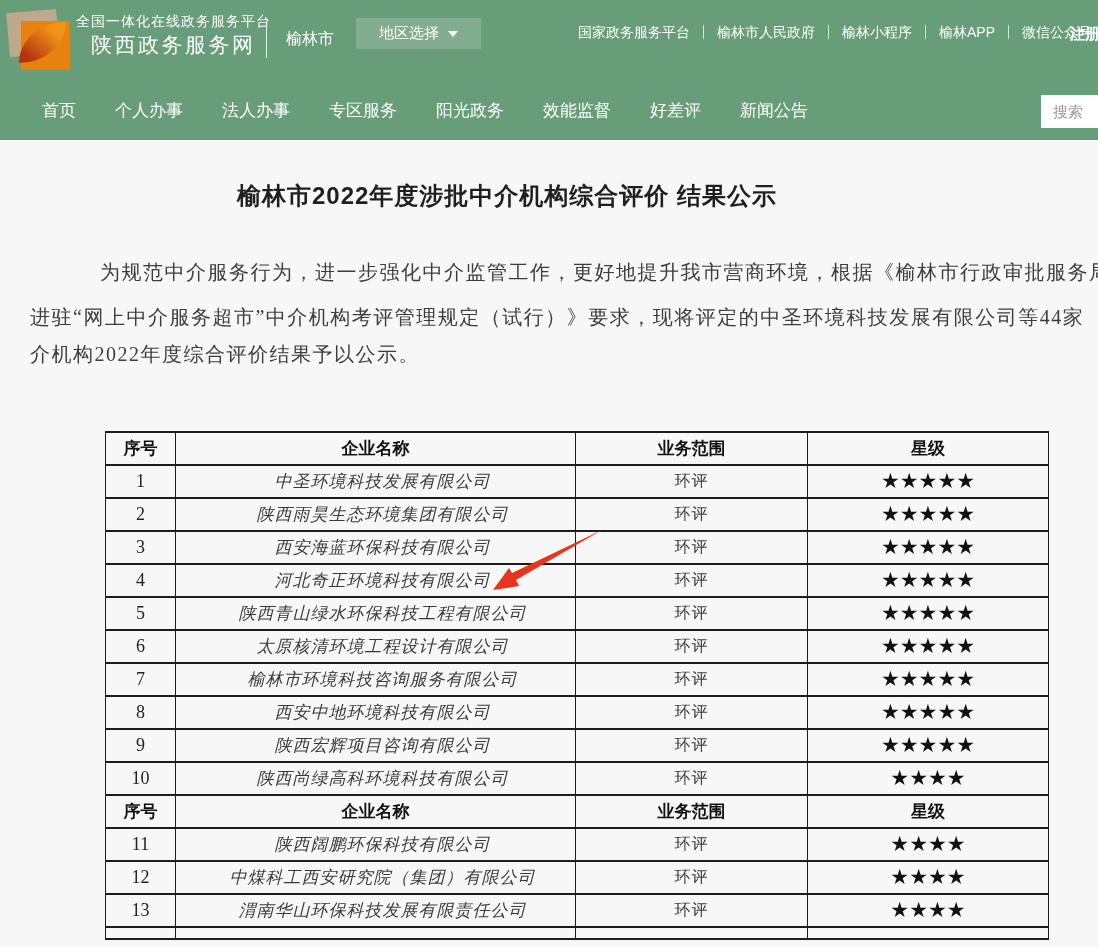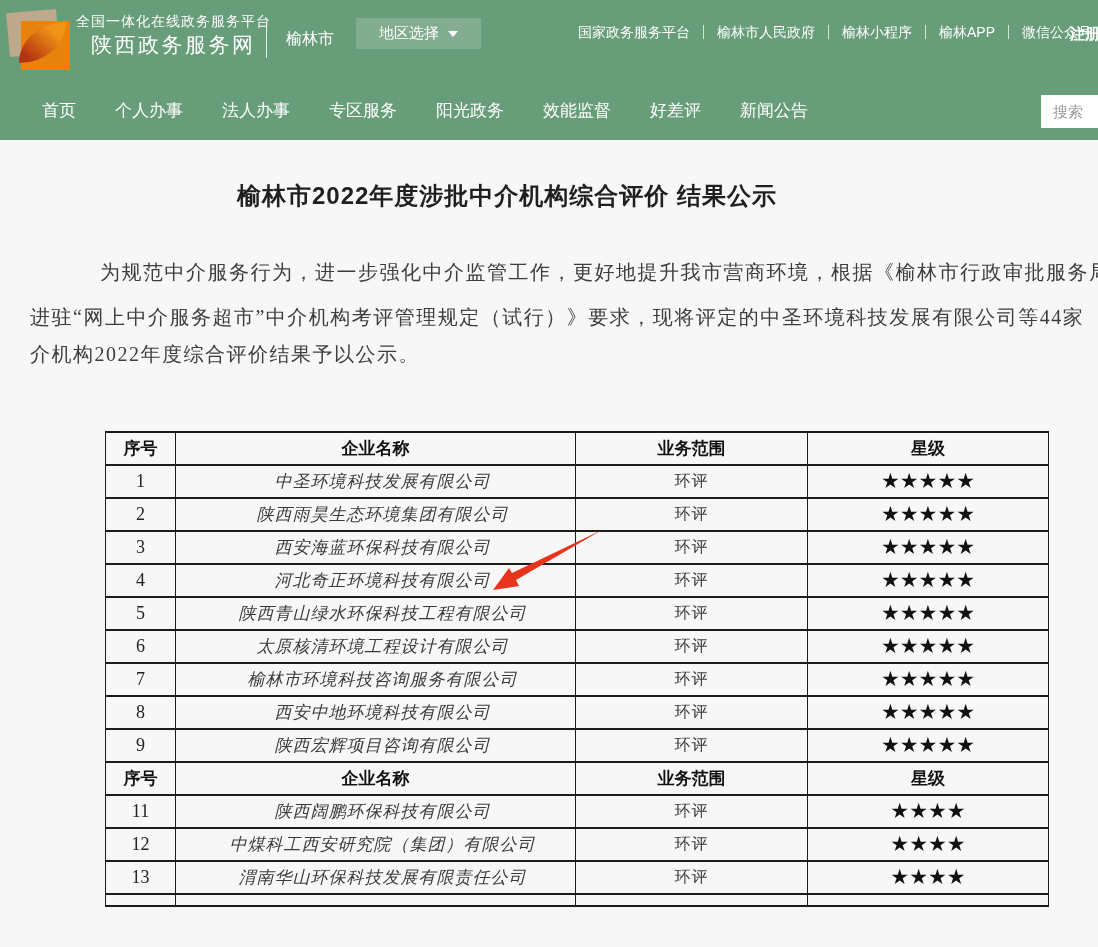--- a/index.html
+++ b/index.html
@@ -180,20 +180,26 @@
           <td class="c-scope">环评</td>
           <td class="c-stars">★★★★★</td>
         </tr>
         <tr>
           <td class="c-no">9</td>
           <td class="c-name">陕西宏辉项目咨询有限公司</td>
           <td class="c-scope">环评</td>
           <td class="c-stars">★★★★★</td>
         </tr>
         <tr>
+          <td class="c-no">10</td>
+          <td class="c-name">陕西尚绿高科环境科技有限公司</td>
+          <td class="c-scope">环评</td>
+          <td class="c-stars">★★★★</td>
+        </tr>
+        <tr>
           <th>序号</th>
           <th>企业名称</th>
           <th>业务范围</th>
           <th>星级</th>
         </tr>
         <tr>
           <td class="c-no">11</td>
           <td class="c-name">陕西阔鹏环保科技有限公司</td>
           <td class="c-scope">环评</td>
           <td class="c-stars">★★★★</td>

